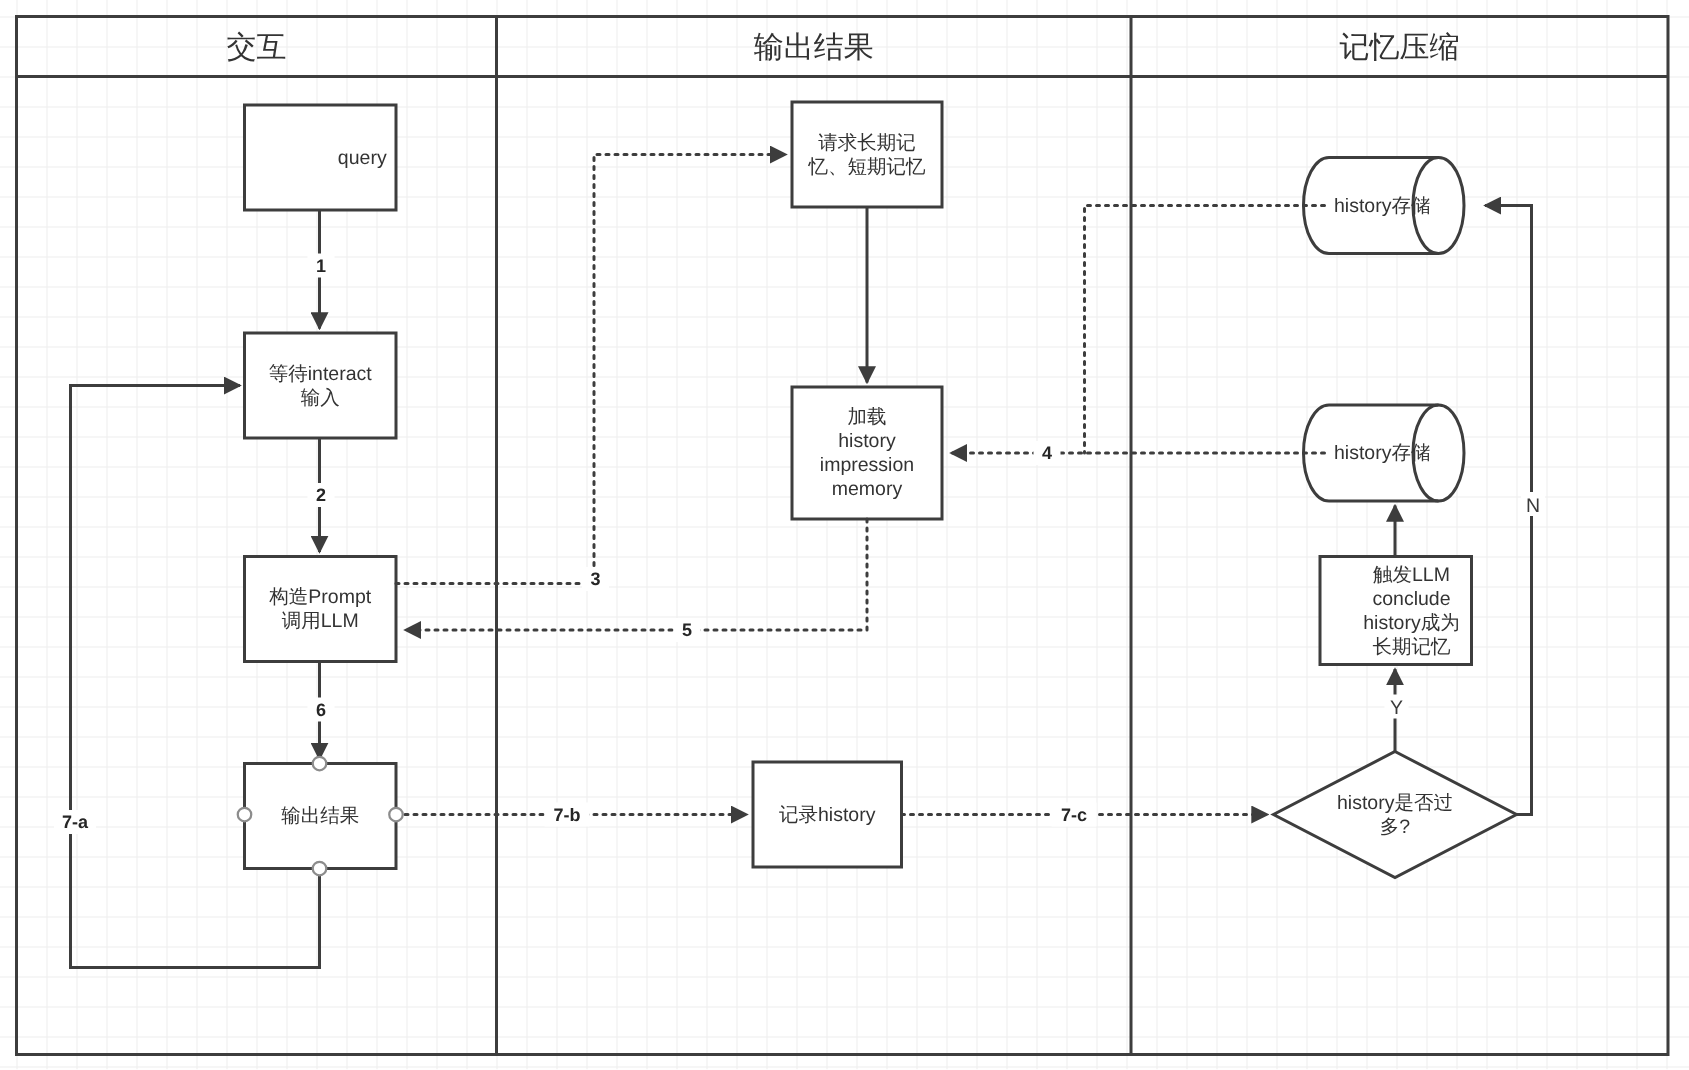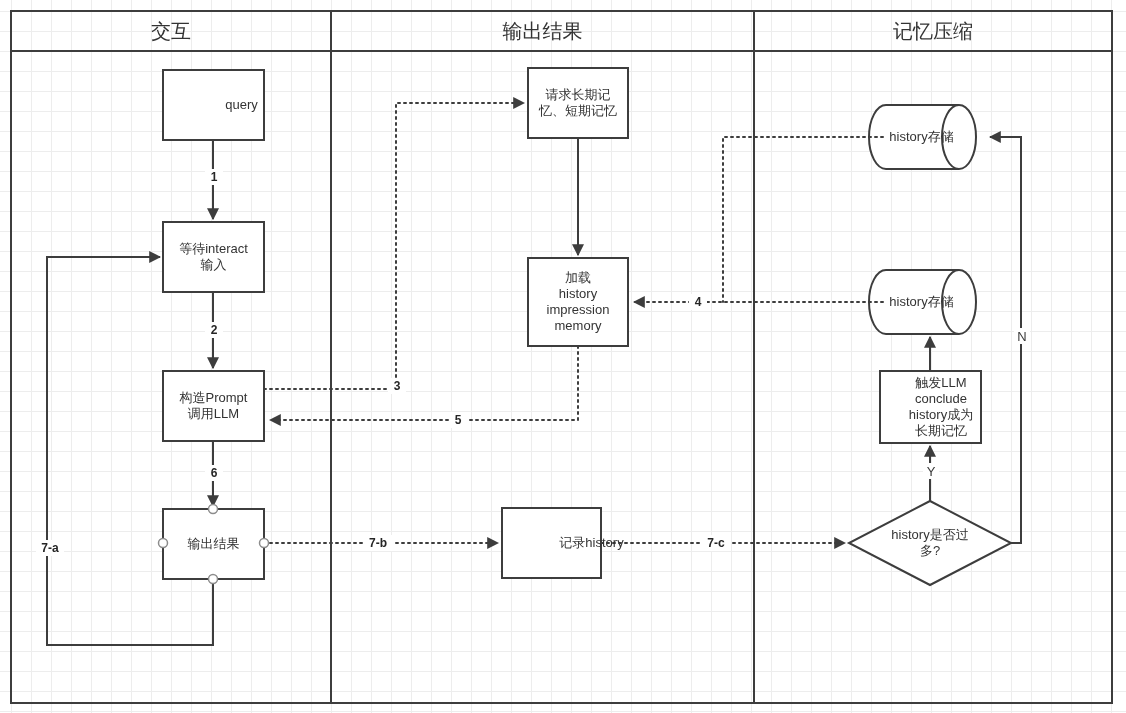--- a/index.html
+++ b/index.html
@@ -170,21 +170,21 @@
 输入</div>
   <div class="node-text" style="left:163px; top:371px; width:101px; height:70px;">构造Prompt
 调用LLM</div>
   <div class="node-text" style="left:163px; top:509px; width:101px; height:70px;text-align:right;">输出结果</div>
   <div class="node-text" style="left:528px; top:68px; width:100px; height:70px;">请求长期记
 忆、短期记忆</div>
   <div class="node-text" style="left:528px; top:258px; width:100px; height:88px;">加载
 history
 impression
 memory</div>
-  <div class="node-text" style="left:502px; top:508px; width:99px; height:70px;padding-left:40px;">记录history</div>
+  <div class="node-text" style="left:502px; top:508px; width:99px; height:70px;">记录history</div>
   <div class="node-text" style="left:871px; top:105px; width:101px; height:64px;">history存储</div>
   <div class="node-text" style="left:871px; top:270px; width:101px; height:64px;">history存储</div>
   <div class="node-text" style="left:880px; top:371px; width:122px; height:72px;">触发LLM
 conclude
 history成为
 长期记忆</div>
   <div class="node-text" style="left:862px; top:519px; width:136px; height:48px;">history是否过
 多?</div>
 
   <div class="edge-label num" style="left:205px; top:169px; width:16px; height:16px;">1</div>

